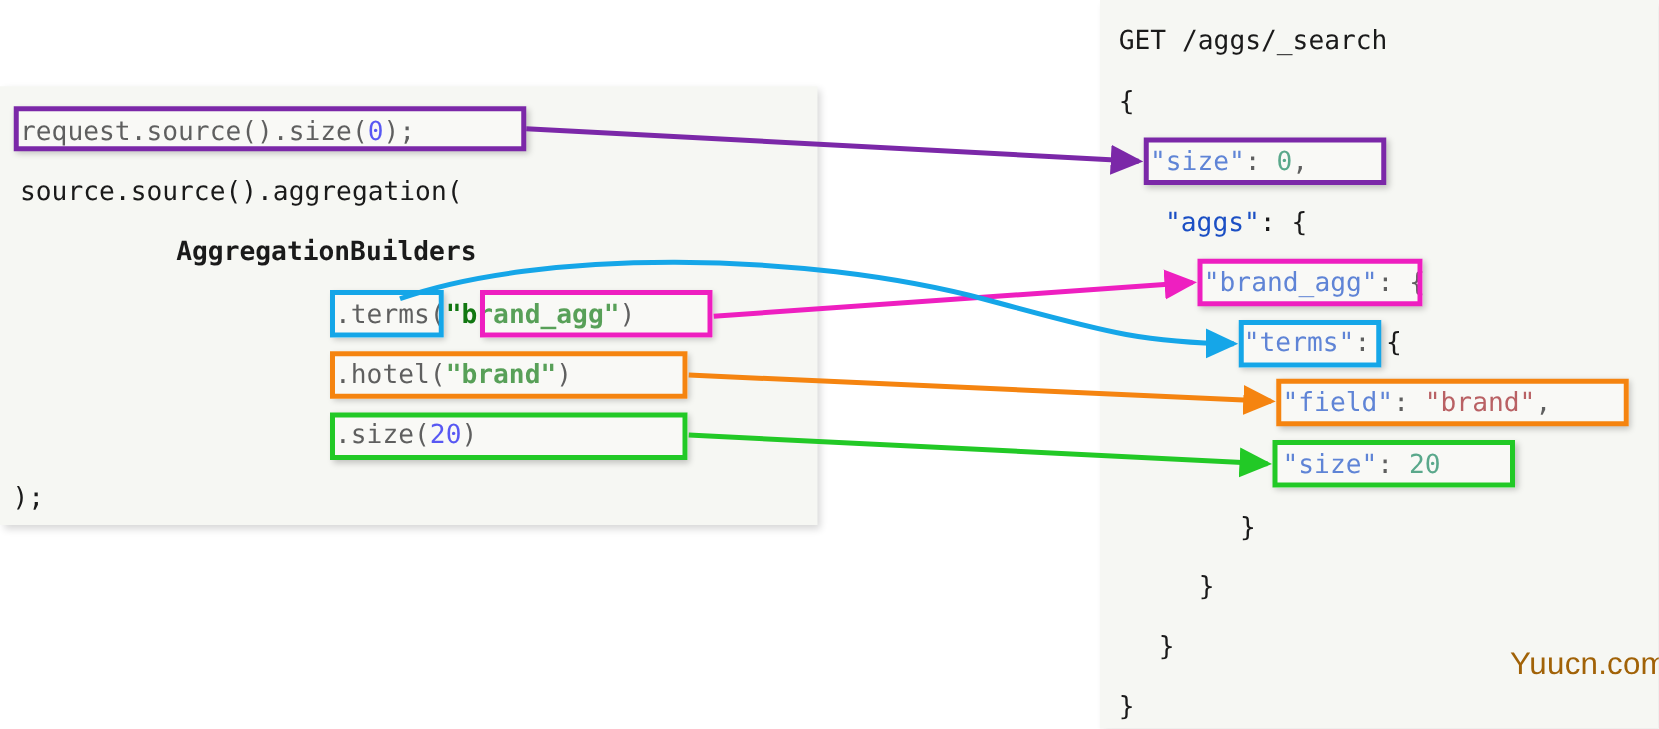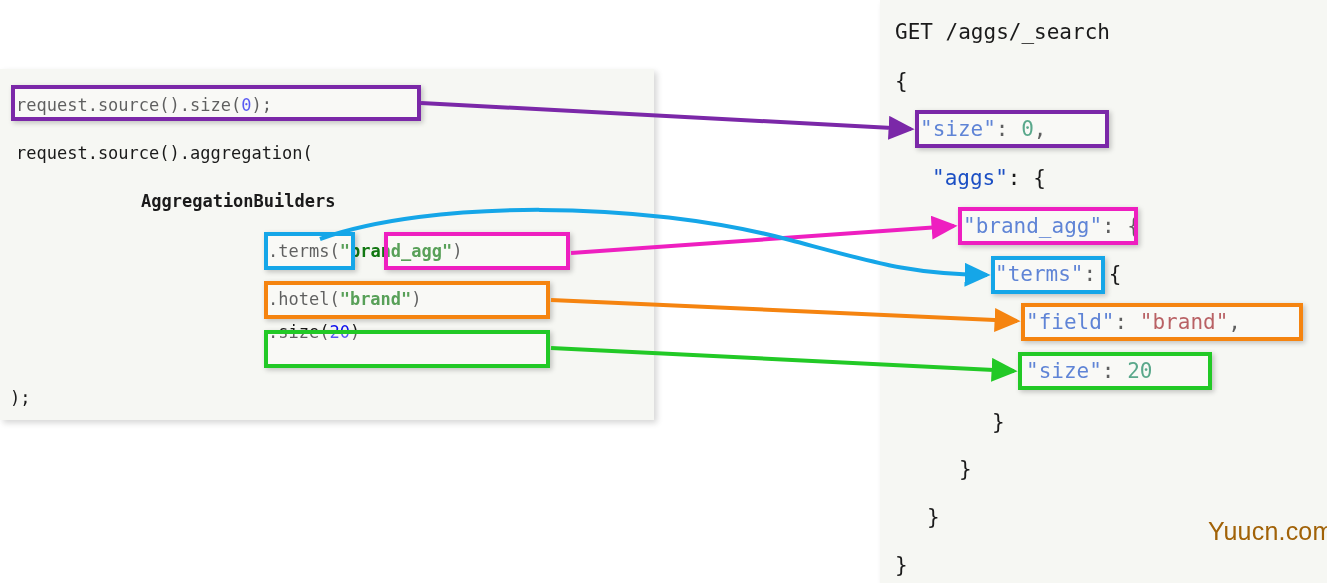--- a/index.html
+++ b/index.html
@@ -23,21 +23,21 @@
     box-shadow: 3px 3px 6px rgba(0,0,0,0.16);
   }
   #left-panel  { left: 0px;   top: 69px; width: 654px; height: 351px; }
   #right-panel { left: 880px; top: 0px;  width: 447px; height: 583px; }
 
   
   .code-line {
     position: absolute;
     white-space: pre;
     font-family: "DejaVu Sans Mono", "Liberation Mono", monospace;
-    font-size: 17px;
+    font-size: 21px;
     line-height: 21px;
     color: #1a1a1a;
   }
   .tok-num    { color: #1010ee; }
   .tok-str-j  { color: #117711; font-weight: bold; }
   .tok-em     { }
 
   .json-line {
     position: absolute;
     white-space: pre;
@@ -79,25 +79,25 @@
     letter-spacing: 0.2px;
   }
 </style>
 </head>
 <body>
 
 <div class="panel" id="left-panel"></div>
 <div class="panel" id="right-panel"></div>
 
 <div class="code-line" style="left:16px;  top:95px;"><span>request.source().size(</span><span class="tok-num">0</span><span>);</span></div>
-<div class="code-line" style="left:16px;  top:143px;"><span>request.source().aggregation(</span></div>
+<div class="code-line" style="left:16px;  top:143px;"><span>source.source().aggregation(</span></div>
 <div class="code-line" style="left:141px; top:191px;font-weight:bold;"><span>AggregationBuilders</span></div>
 <div class="code-line" style="left:268px; top:241px;"><span>.</span><span class="tok-em">terms</span><span>(</span><span class="tok-str-j">"brand_agg"</span><span>)</span></div>
 <div class="code-line" style="left:268px; top:289px;"><span>.hotel(</span><span class="tok-str-j">"brand"</span><span>)</span></div>
-<div class="code-line" style="left:268px; top:322px;"><span>.size(</span><span class="tok-num">20</span><span>)</span></div>
+<div class="code-line" style="left:268px; top:337px;"><span>.size(</span><span class="tok-num">20</span><span>)</span></div>
 <div class="code-line" style="left:10px;  top:388px;"><span>);</span></div>
 
 <div class="json-line" style="left:895px;  top:22px;"><span>GET /aggs/_search</span></div>
 <div class="json-line" style="left:895px;  top:71px;"><span>{</span></div>
 <div class="json-line" style="left:920px;  top:119px;"><span class="j-key">"size"</span><span>: </span><span class="j-num">0</span><span>,</span></div>
 <div class="json-line" style="left:932px;  top:168px;"><span class="j-key">"aggs"</span><span>: {</span></div>
 <div class="json-line" style="left:963px;  top:216px;"><span class="j-key">"brand_agg"</span><span>: {</span></div>
 <div class="json-line" style="left:995px;  top:264px;"><span class="j-key">"terms"</span><span>: {</span></div>
 <div class="json-line" style="left:1026px; top:312px;"><span class="j-key">"field"</span><span>: </span><span class="j-str">"brand"</span><span>,</span></div>
 <div class="json-line" style="left:1026px; top:361px;"><span class="j-key">"size"</span><span>: </span><span class="j-num">20</span></div>

